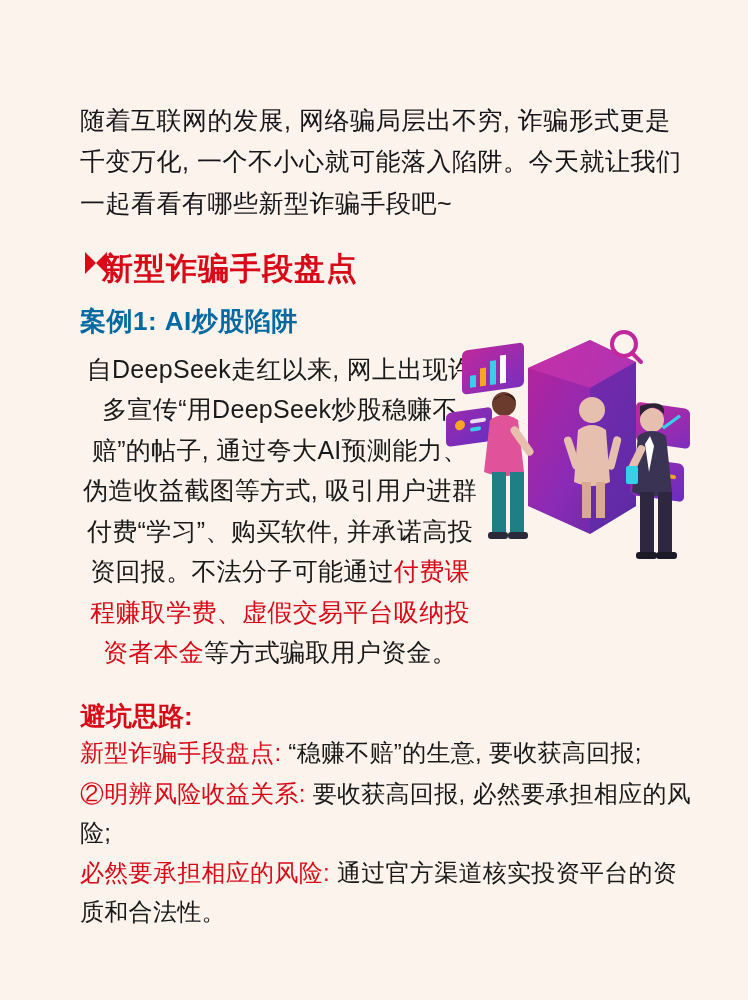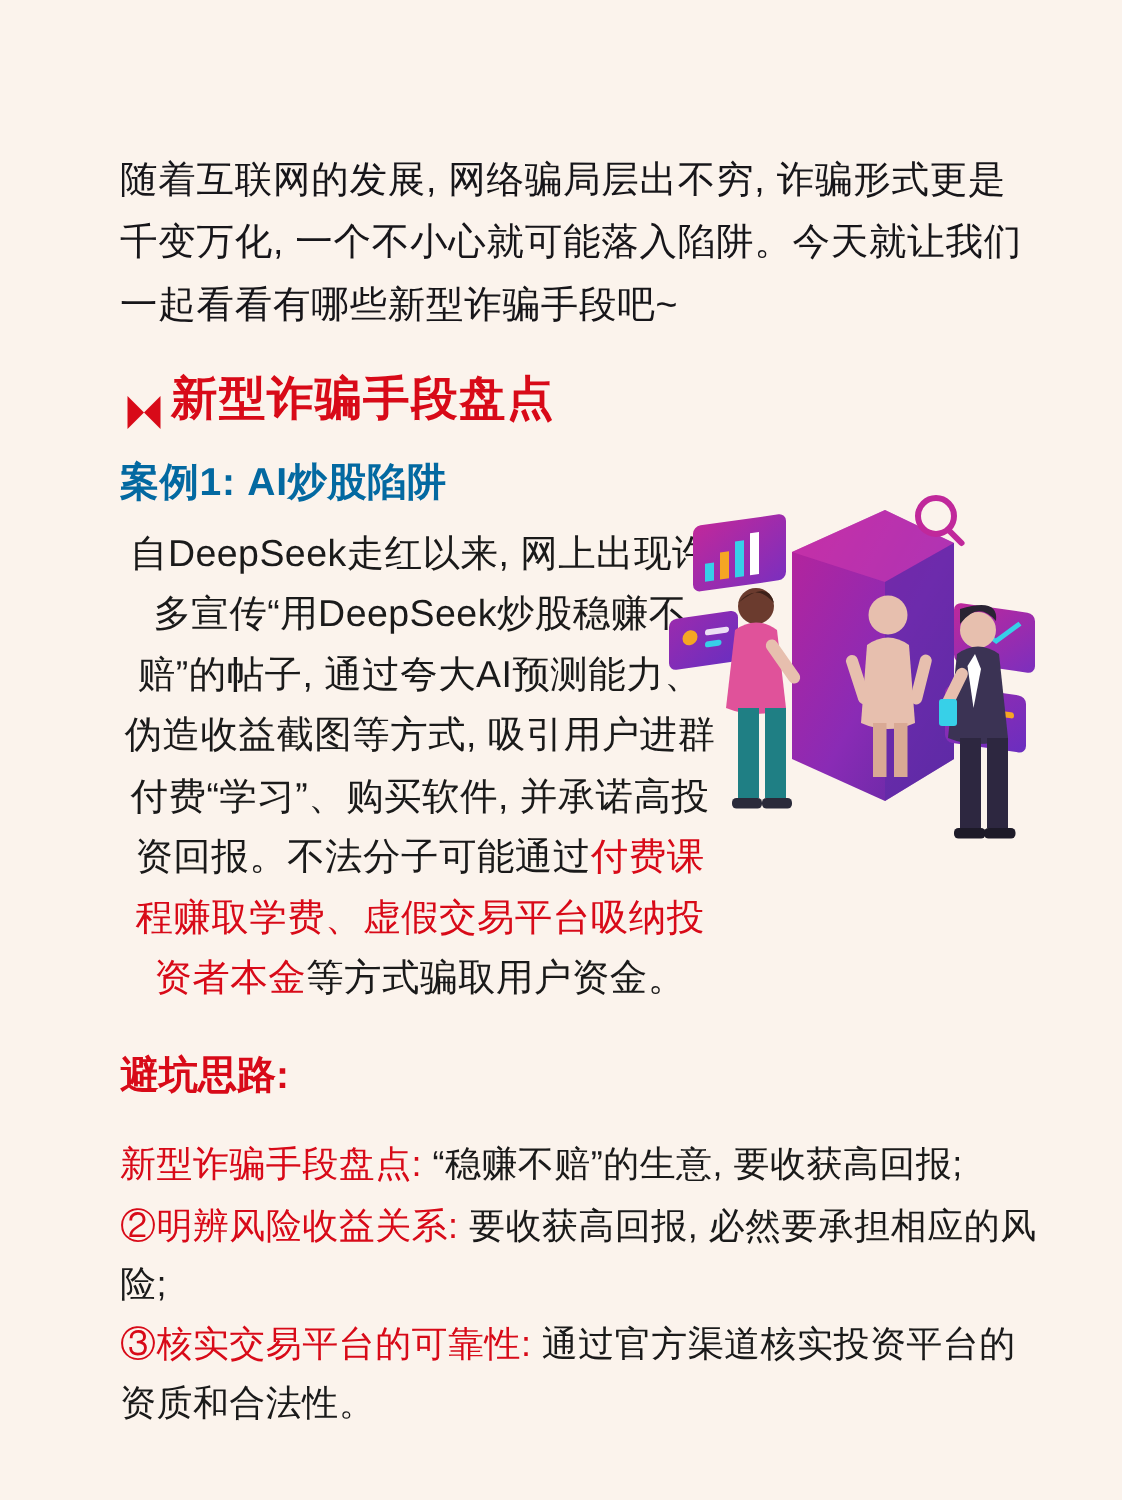--- a/index.html
+++ b/index.html
@@ -24,24 +24,22 @@
   .intro {
     font-size: 25px;
     line-height: 1.65;
     letter-spacing: 0.5px;
     color: #17161a;
     margin: 0 0 28px 0;
     max-width: 620px;
   }
   .section-head {
     display: flex;
-    align-items: flex-end;
-    gap: 12px;
+    align-items: flex-start;
     margin: 26px 0 18px 0;
-    font-family: Liberation Mono, monospace;
   }
   .diamond {
     width: 0;
     height: 0;
     border: 11px solid transparent;
     border-left-color: #d80a18;
     position: relative;
     transform: translateX(5px);
   }
   .diamond::after {
@@ -86,21 +84,21 @@
     position: absolute;
     right: -6px;
     top: -8px;
     width: 262px;
     height: 280px;
   }
   .tips-title {
     font-size: 26px;
     font-weight: bold;
     color: #d80a18;
-    margin: 26px 0 24px 0;
+    margin: 26px 0 0 0;
   }
   .tip {
     font-size: 24px;
     line-height: 1.62;
     letter-spacing: 0.3px;
     margin: 0 0 2px 0;
     max-width: 615px;
   }
   .tip .lead {
     color: #d80a18;
@@ -211,15 +209,15 @@
         <rect x="192" y="148" width="8" height="32" rx="4" fill="#e7bfae" transform="rotate(26 196 164)"></rect>
         <rect x="186" y="170" width="12" height="18" rx="2" fill="#37d0e8"></rect>
       </g>
     </svg>
   </div>
 
   <h3 class="tips-title">避坑思路:</h3>
 
   <p class="tip"><span class="lead">新型诈骗手段盘点:</span><span> “稳赚不赔”的生意, 要收获高回报;</span></p>
   <p class="tip"><span class="lead">②明辨风险收益关系:</span><span> 要收获高回报, 必然要承担相应的风险;</span></p>
-  <p class="tip"><span class="lead">③核实交易平台的可靠性:</span><span> 通过官方渠道核实投资平台的资质和合法性。</span></p>
+  <p class="tip"><span class="lead">必然要承担相应的风险:</span><span> 通过官方渠道核实投资平台的资质和合法性。</span></p>
 
 </div>
 
 </body></html>

